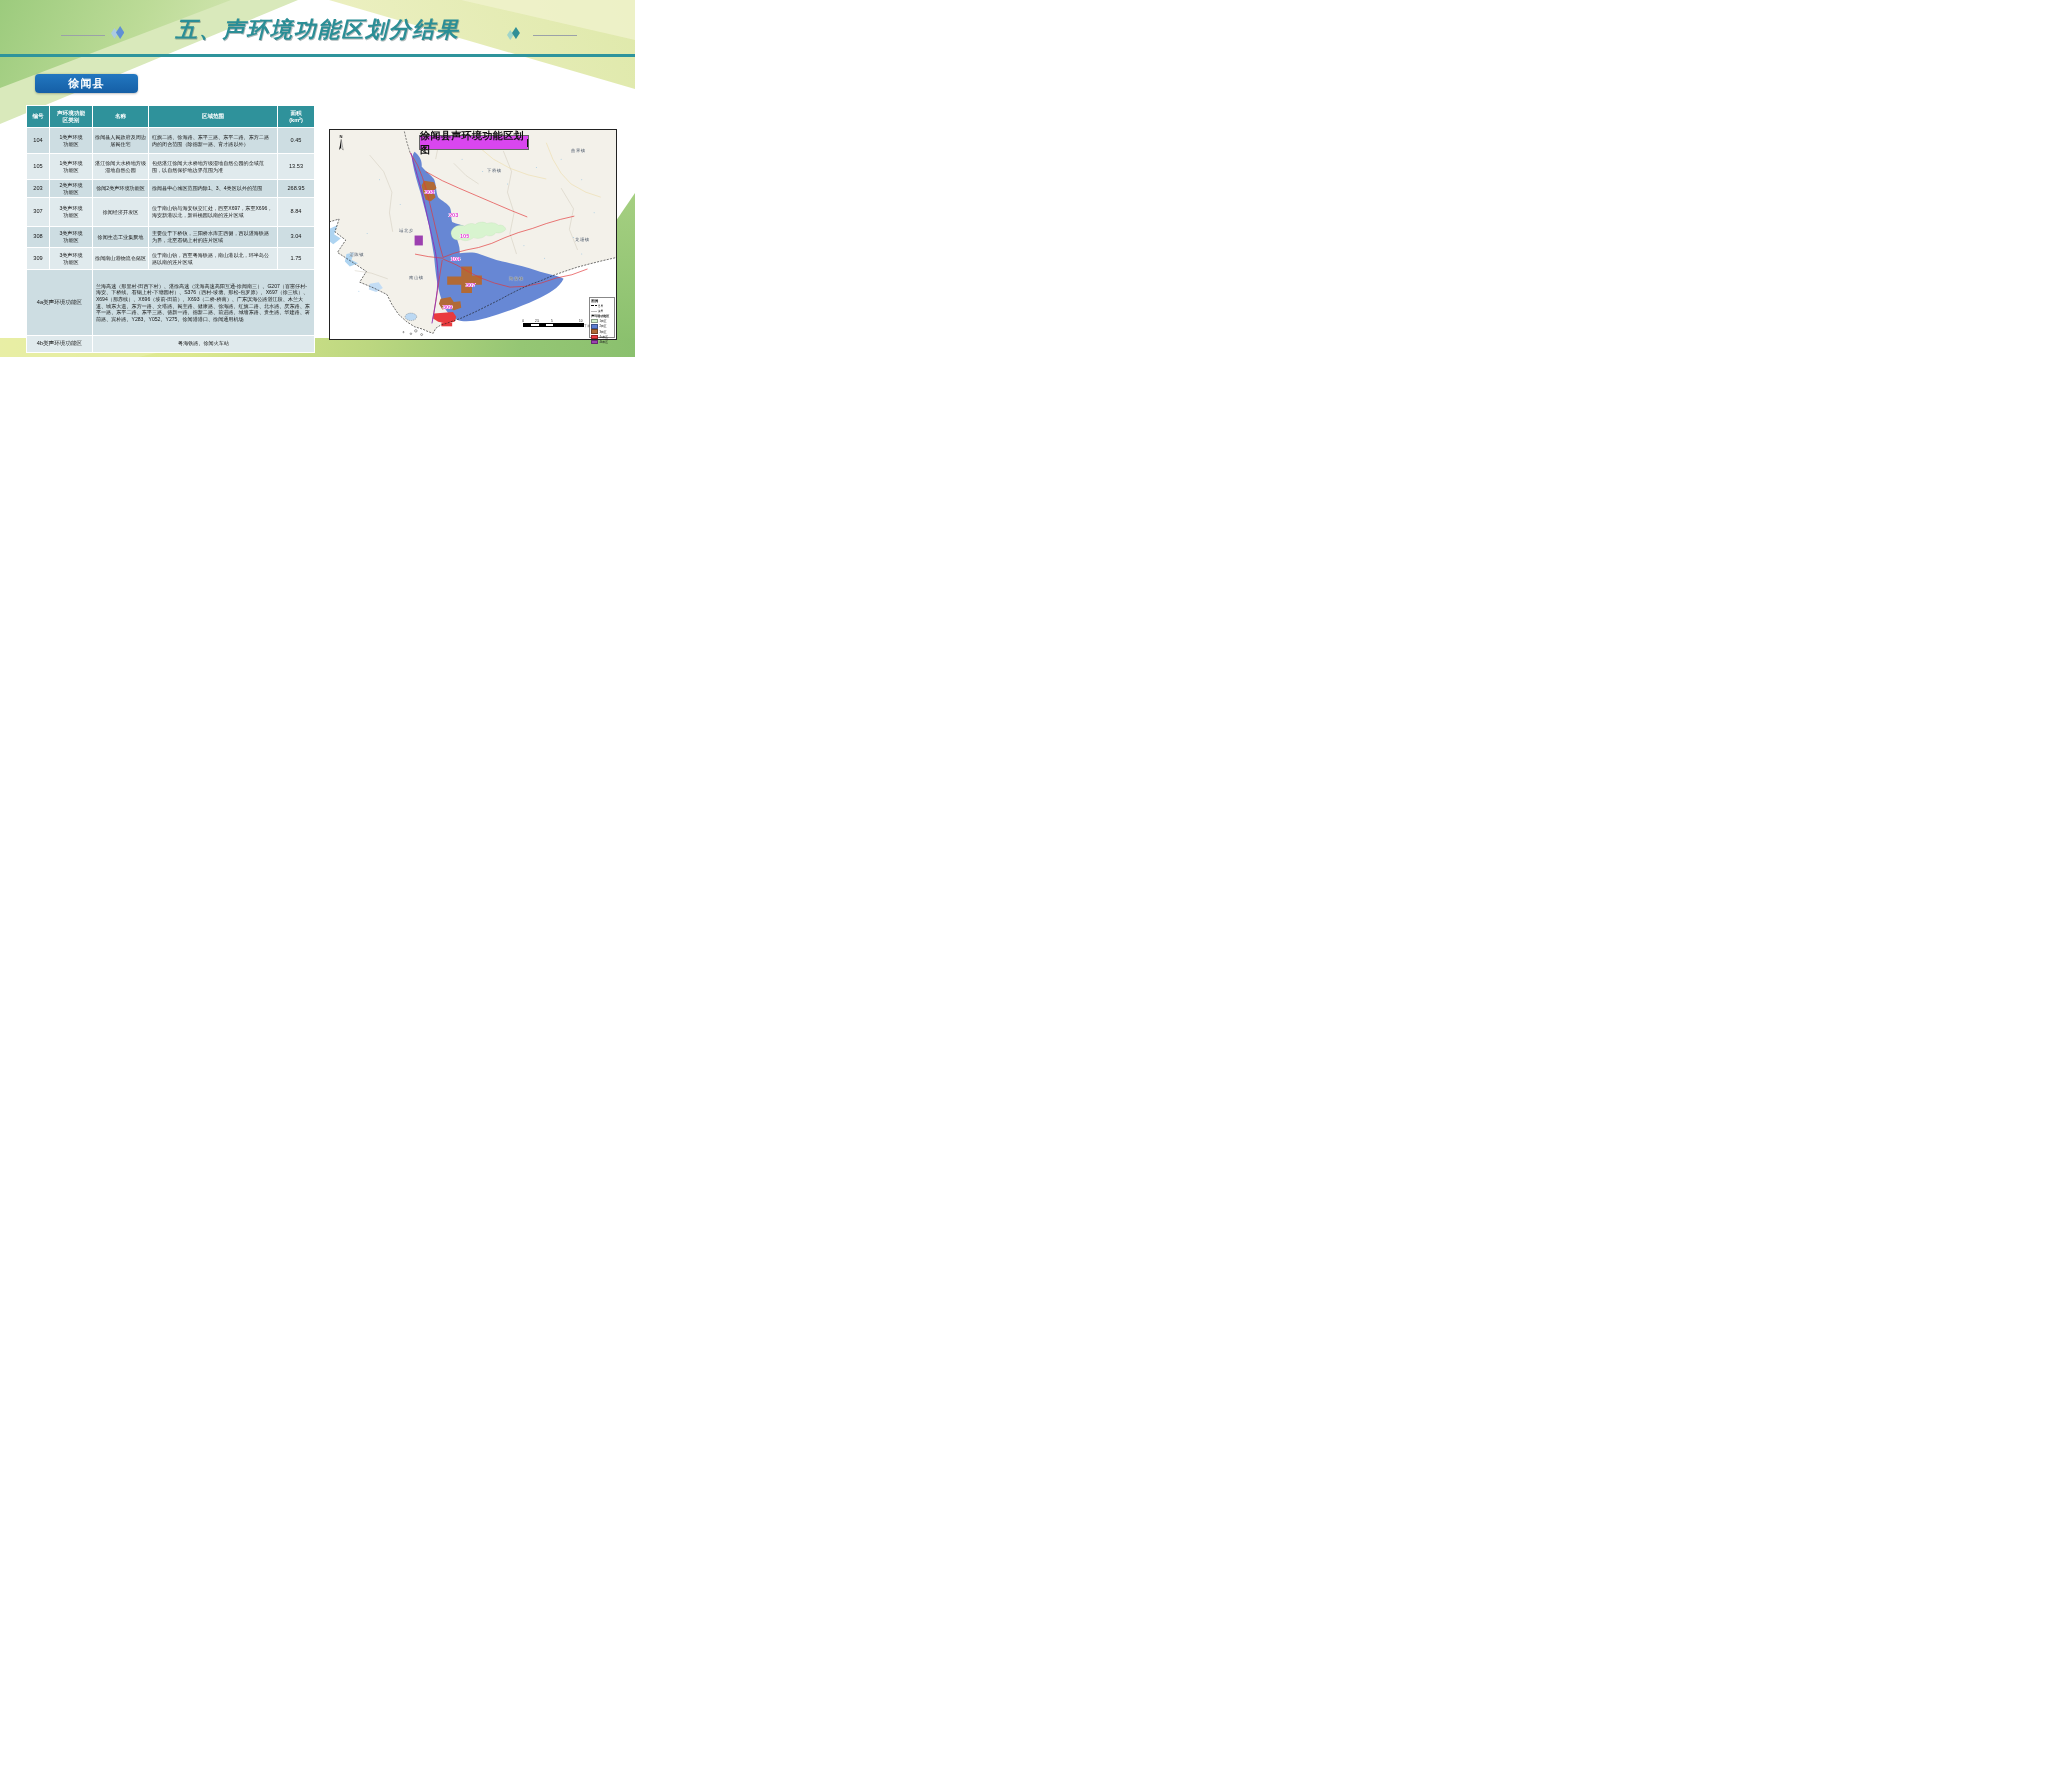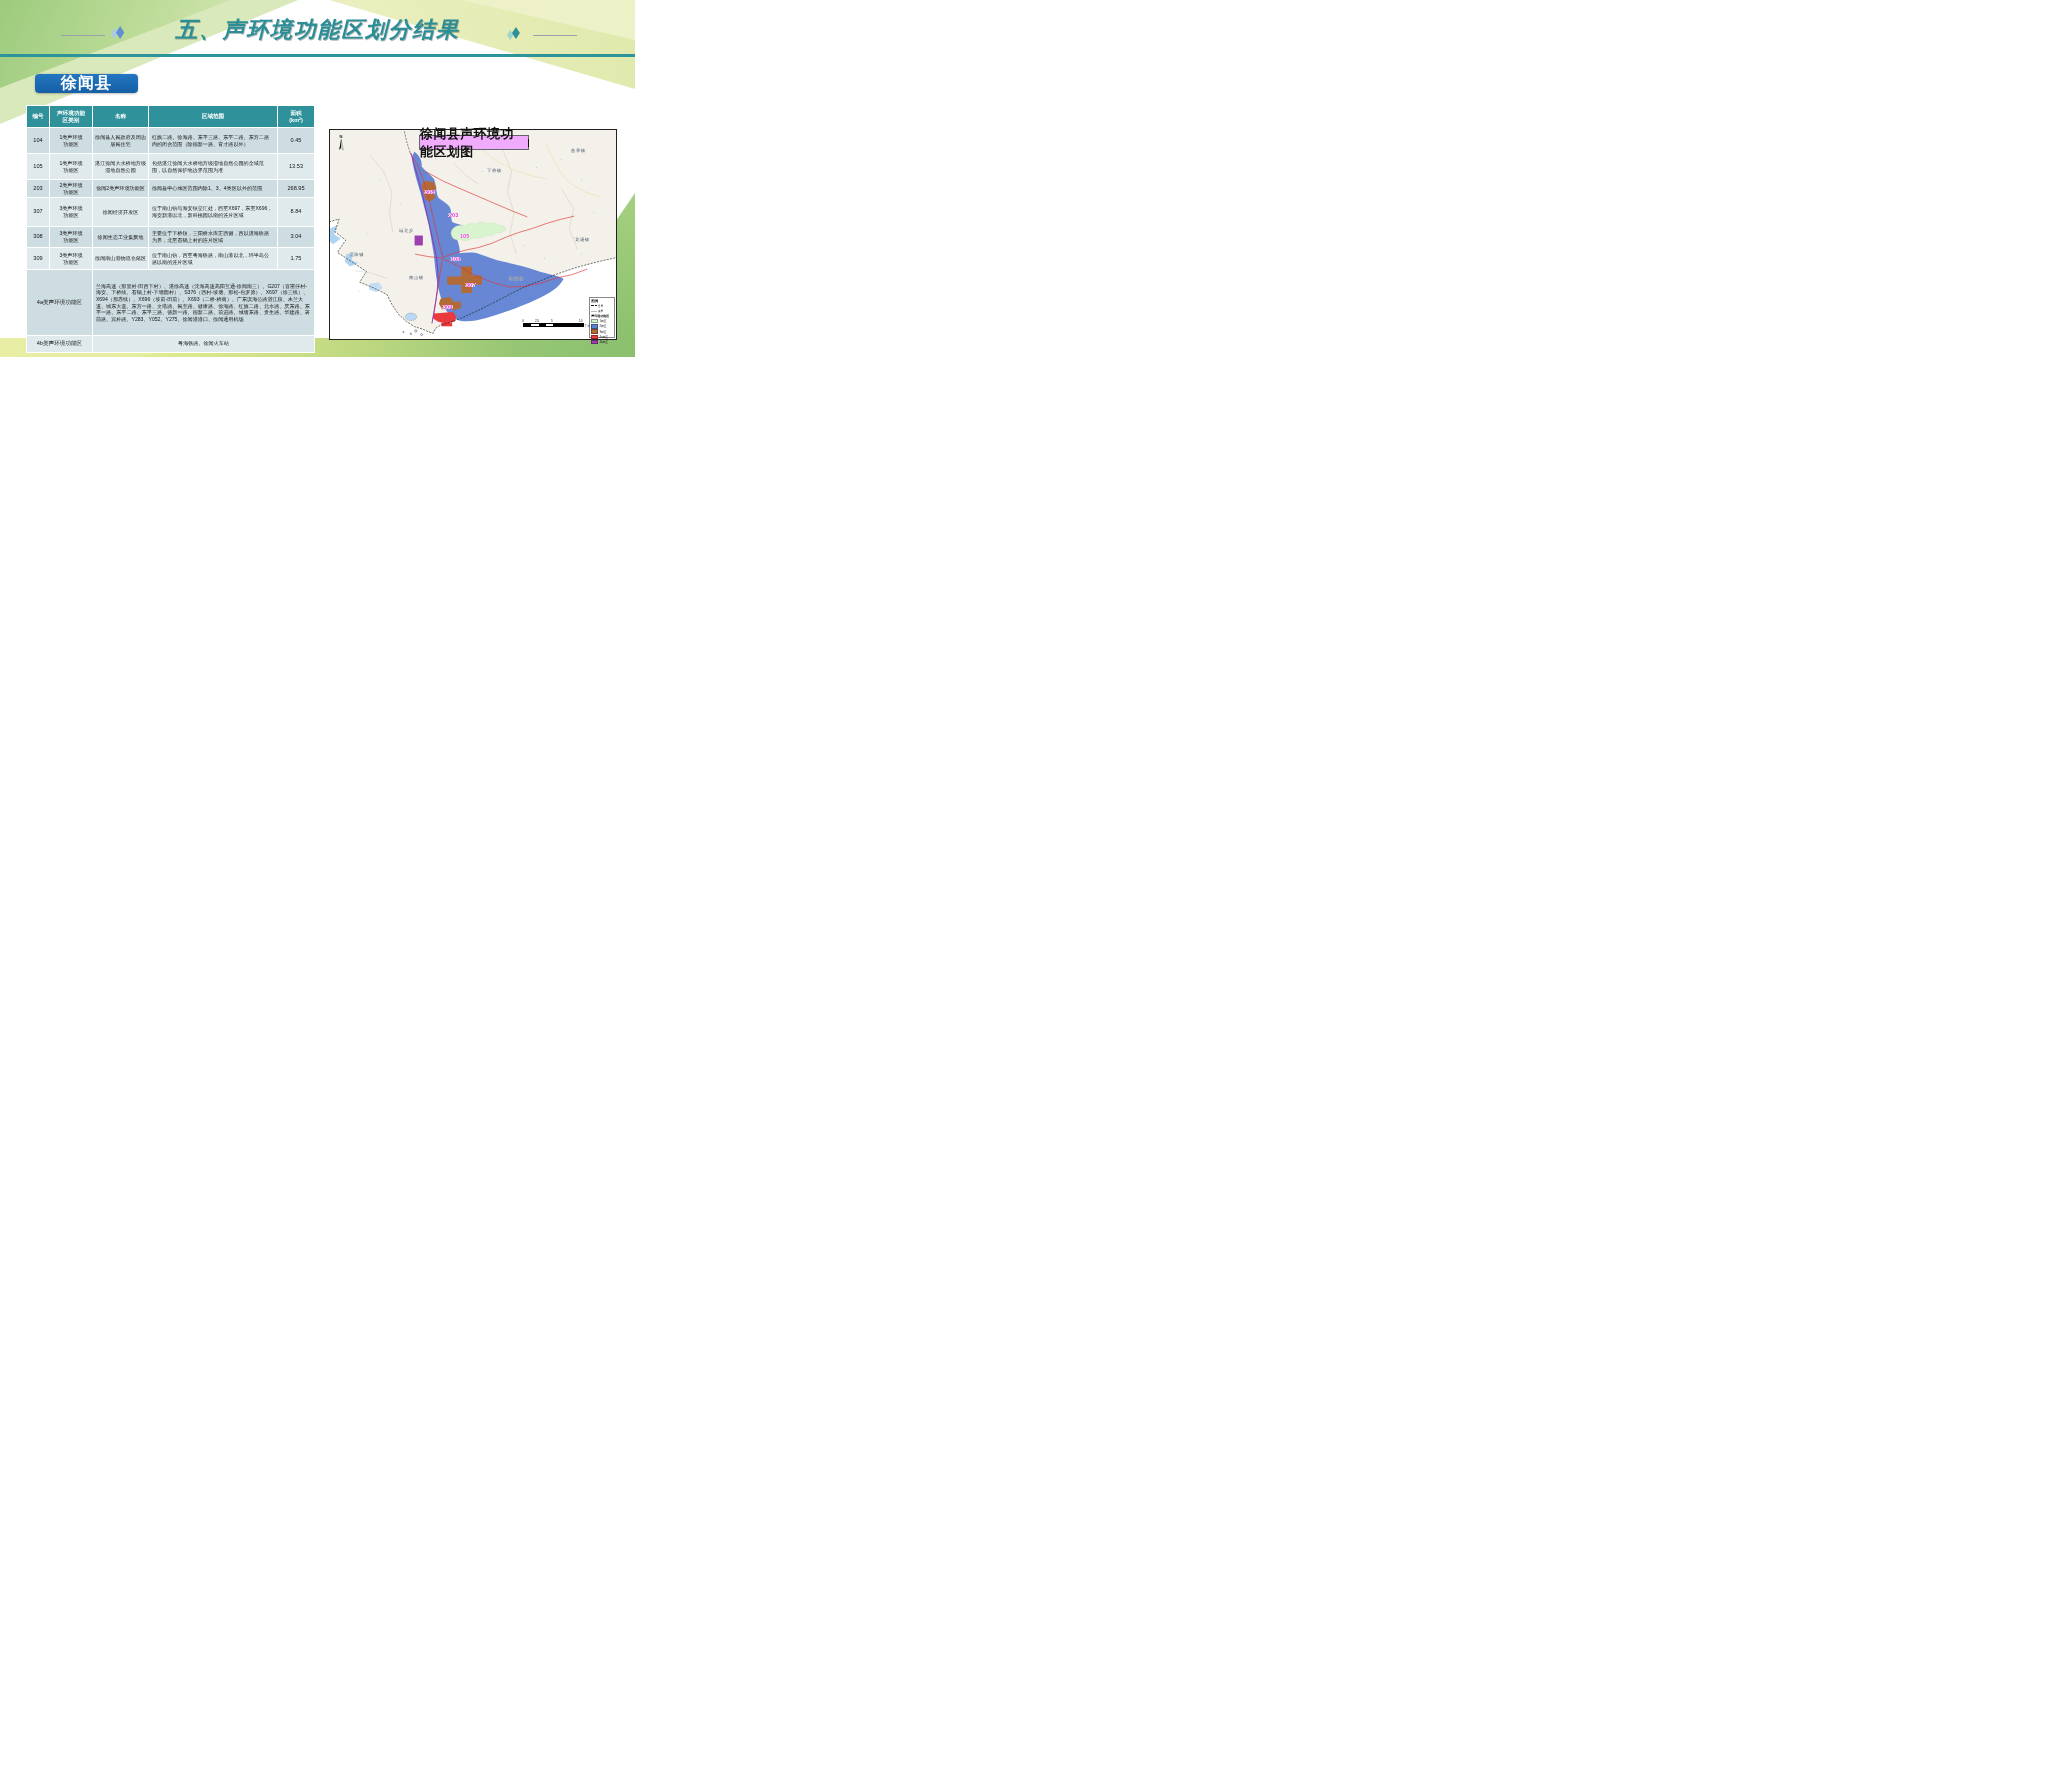--- a/index.html
+++ b/index.html
@@ -32,21 +32,21 @@
   .hline.left{left:61px;width:44px;}
   .hline.right{left:533px;width:44px;}
   .diamond{position:absolute;clip-path:polygon(50% 0,100% 50%,50% 100%,0 50%);}
   .d-l-light{left:111px;top:28px;width:7px;height:10.7px;background:#a9c8ee;opacity:.85;}
   .d-l-blue{left:116px;top:26px;width:8.3px;height:13px;background:#5b8bd8;opacity:.95;}
   .d-r-light{left:507px;top:30px;width:6.6px;height:10px;background:#8fd0cf;opacity:.8;}
   .d-r-teal{left:512px;top:27px;width:7.9px;height:12px;background:#2f8f96;}
   
   .county-btn{position:absolute;left:35px;top:74px;width:103px;height:19px;
        background:linear-gradient(180deg,#2277c0,#155fa6);border-radius:4.1px;
-       color:#fff;font-size:16px;font-weight:bold;letter-spacing:1.2px;
+       color:#fff;font-size:11px;font-weight:bold;letter-spacing:1.2px;
        display:flex;align-items:center;justify-content:center;
        box-shadow:0 0.8px 2.1px rgba(0,0,0,.25);cursor:pointer;}
   
   .zone-table{position:absolute;left:26px;top:105px;width:289px;border-collapse:collapse;
        table-layout:fixed;}
   .zone-table th,.zone-table td{border:0.8px solid #fff;vertical-align:middle;
        padding:0.8px 1.7px;overflow:hidden;}
   .zone-table th{background:#2f929b;color:#fff;font-size:5.6px;font-weight:bold;
        text-align:center;white-space:pre-line;line-height:1.25;}
   .zone-table td{font-size:5.1px;line-height:1.28;text-align:center;color:#141414;}
@@ -56,22 +56,22 @@
   .zone-table td.num{font-size:5.6px;}
   .zone-table td.cat{white-space:pre-line;}
   .zone-table td.lab4{font-size:5.6px;}
   .r-head{height:22px;} .r1{height:26px;} .r2{height:26px;} .r3{height:18px;}
   .r4{height:29px;} .r5{height:21px;} .r6{height:22px;} .r7{height:66px;} .r8{height:16.5px;}
   
   .map-panel{position:absolute;left:329px;top:129px;width:286px;height:209px;
        background:#fff;border:0.6px solid #222;z-index:3;}
   .map-svg{position:absolute;left:0;top:0;width:100%;height:100%;}
   .map-title{position:absolute;left:89px;top:5.4px;width:108px;height:13px;
-       background:#f0abfc;border:0.4px solid #666;display:flex;align-items:center;justify-content:center;
-       font-size:13px;font-weight:600;color:#111;letter-spacing:0.4px;}
+       background:#d946ef;border:0.4px solid #666;display:flex;align-items:center;justify-content:center;
+       font-size:10px;font-weight:600;color:#111;letter-spacing:0.4px;}
   .map-cursor{display:inline-block;width:0.6px;height:8.7px;background:#111;margin-left:1.2px;}
   .north{position:absolute;left:6.6px;top:4.1px;width:9px;text-align:center;}
   .north .n{font-size:4.1px;font-weight:bold;color:#222;}
   .town-label{position:absolute;font-size:4.3px;color:#4a5560;letter-spacing:0.6px;
        text-shadow:0 0 0.8px #fff,0 0 0.8px #fff;white-space:nowrap;}
   .zone-label{position:absolute;font-size:5.6px;font-weight:bold;color:#e03ad0;white-space:nowrap;
        text-shadow:-0.4px 0 #fff,0.4px 0 #fff,0 -0.4px #fff,0 0.4px #fff,-0.4px -0.4px #fff,0.4px 0.4px #fff,-0.4px 0.4px #fff,0.4px -0.4px #fff;}
   
   .legend{position:absolute;left:259px;top:167px;width:26px;height:41px;background:#fff;
        border:0.4px solid #888;padding:1.2px 1.2px;box-sizing:border-box;}

